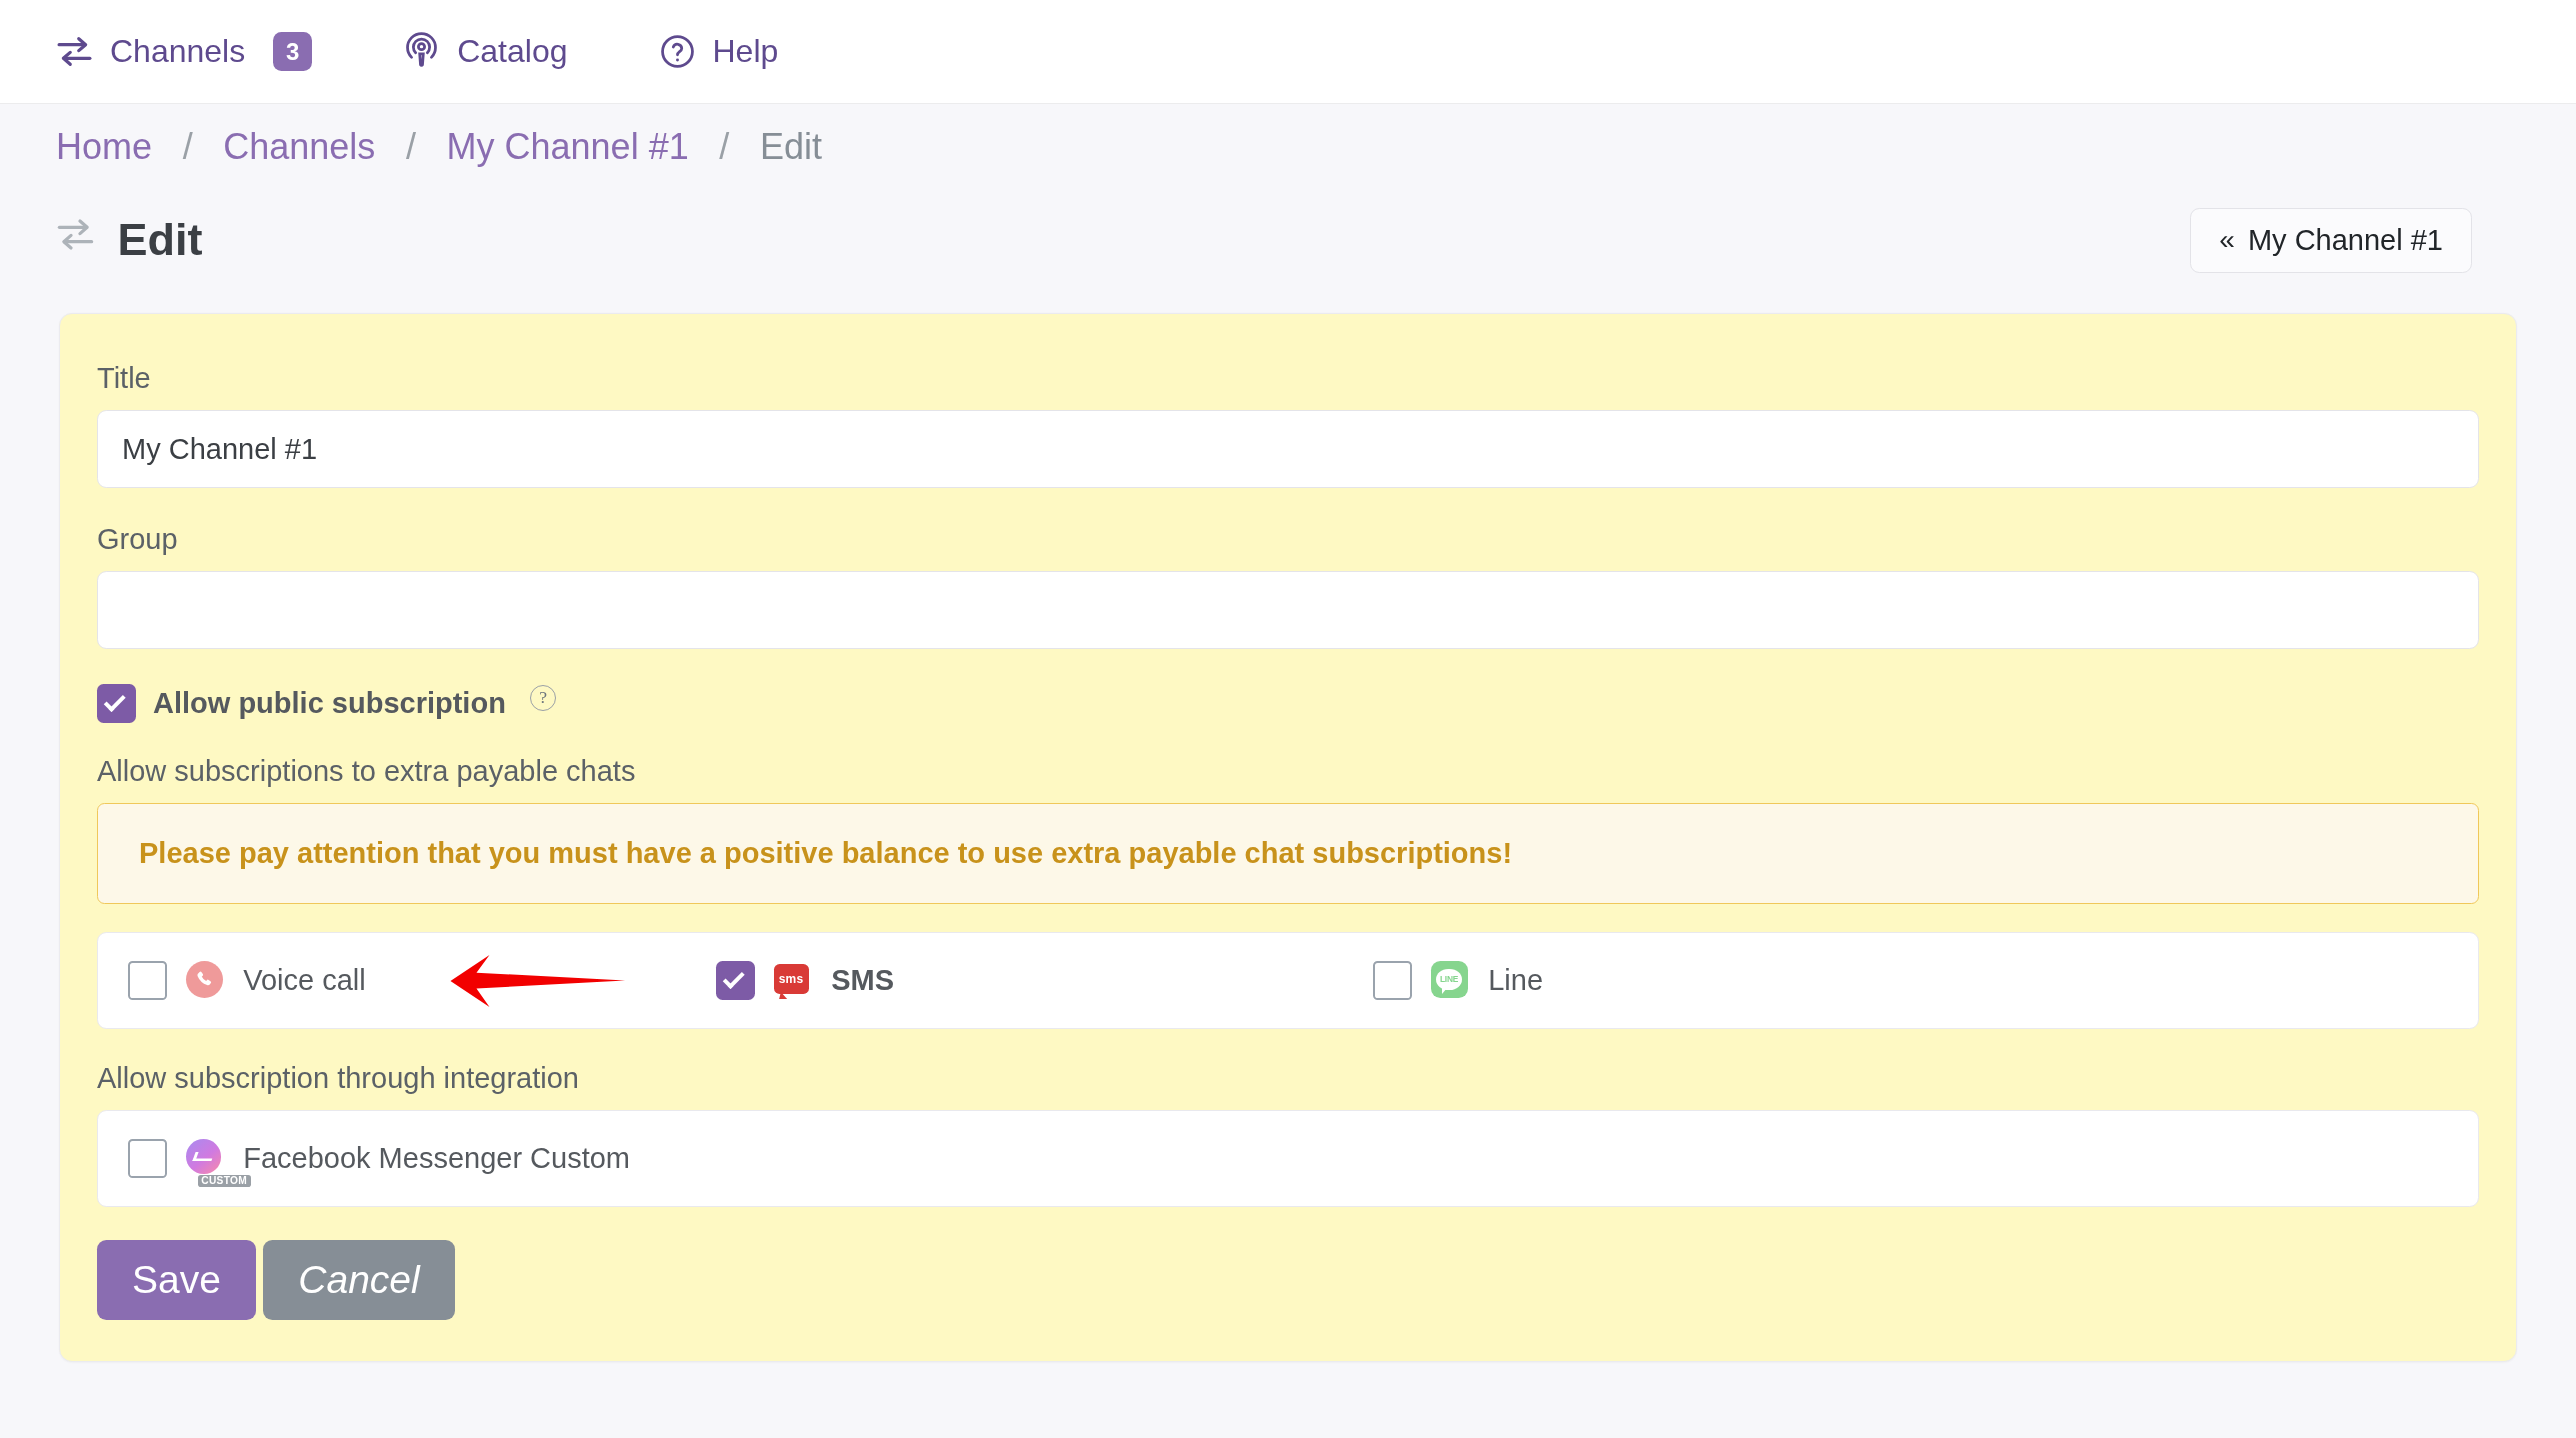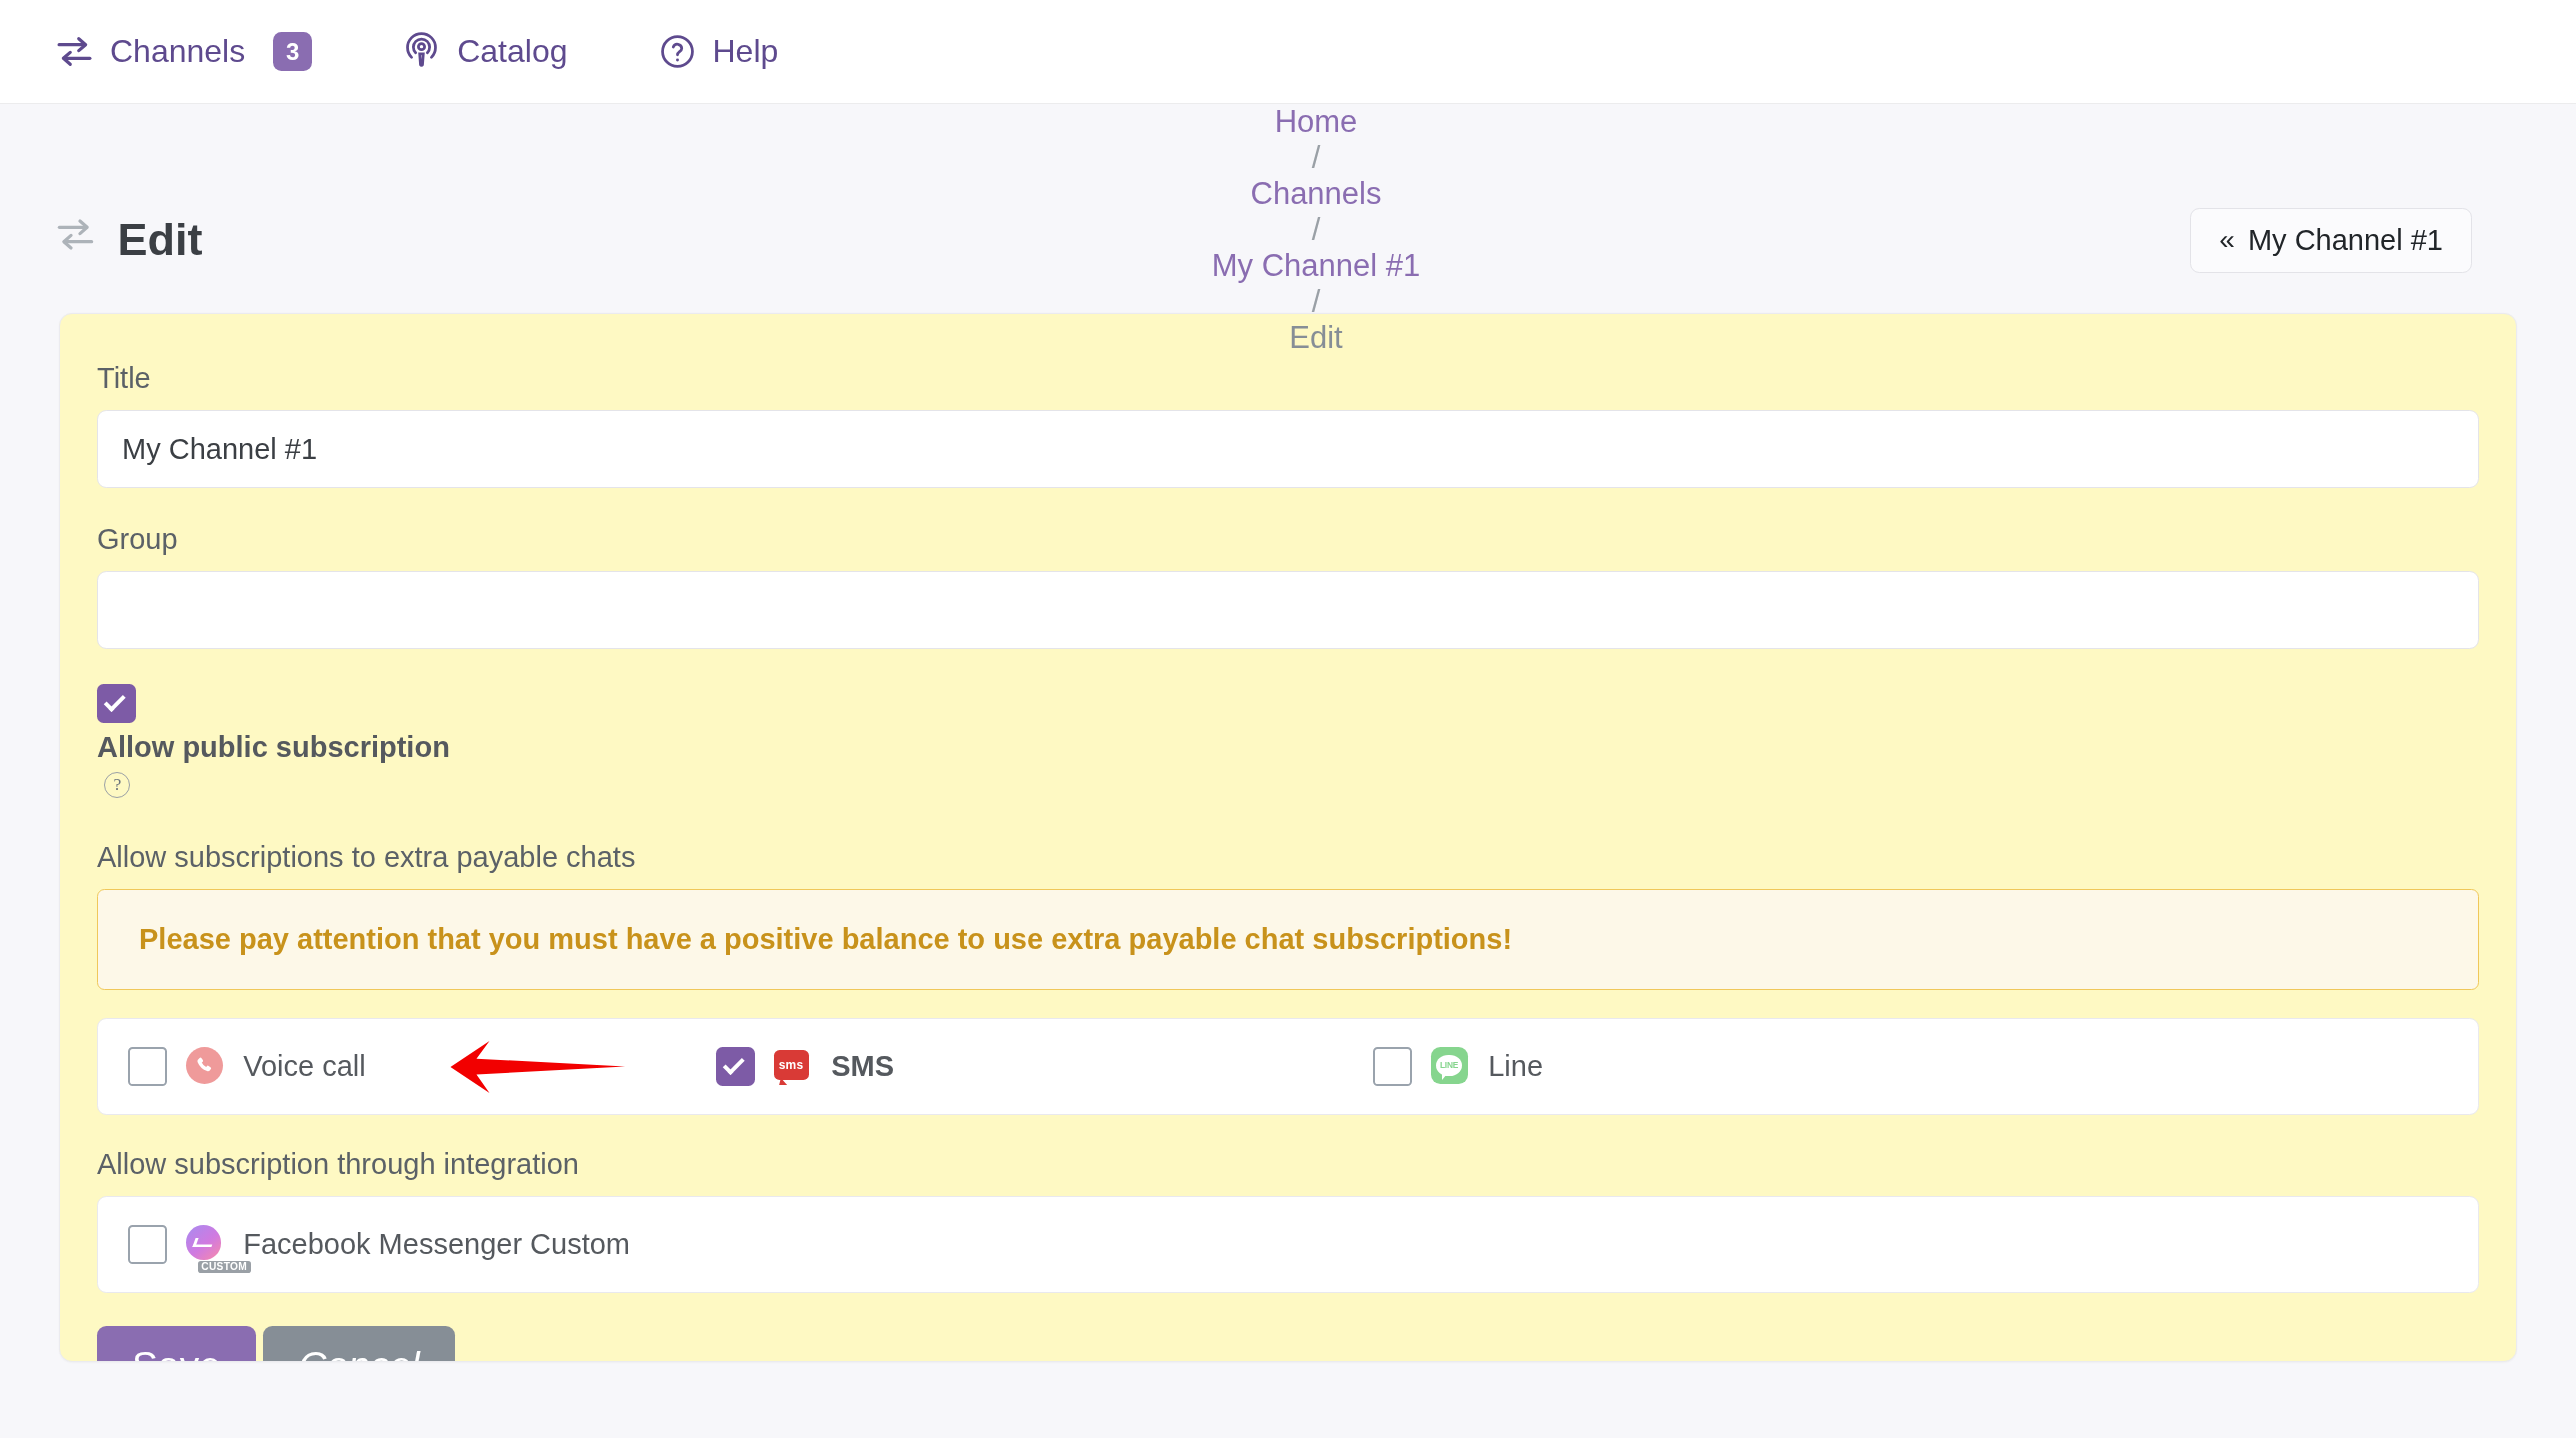--- a/index.html
+++ b/index.html
@@ -43,23 +43,22 @@
     margin-left: 13px;
     padding: 0 9.3px;
   }
 
   
   .crumbs {
     display: flex;
     align-items: center;
     padding: 0 0 0 56px;
     height: 85px;
-    font-size: 31px;
-    gap: 0;
-    flex-direction: column;
+    font-size: 36px;
+    gap: 12px;
   }
   .crumb { color: #8a6db1; cursor: pointer; }
   .crumb.current { color: #868e96; cursor: default; }
   .crumb-sep { color: #9aa0a6; margin: 0 18.6px; }
 
   
   .pagehead {
     display: flex;
     align-items: center;
     justify-content: space-between;
@@ -125,23 +124,22 @@
   .cb.checked { background: #7d5ba6; }
   .cb.unchecked { background: #ffffff; border: 2.8px solid #9aa3ad; border-radius: 4.6px; }
   .cb .tick {
     width: 20.4px; height: 11px;
     border-left: 4.6px solid #fff;
     border-bottom: 4.6px solid #fff;
     transform: rotate(-45deg) translate(0.9px,-2.8px);
   }
 
   .pubrow {
-    display: flex; gap: 8px;
+    display: flex; align-items: center; gap: 17px;
     margin: 13px 0 32px 0;
-    flex-direction: column;
   }
   .pubrow .lbl { font-size: 29px; color: #55595e; font-weight: 700; }
   .helpic {
     width: 26px; height: 26px; border-radius: 50%;
     border: 1.9px solid #9aa0a6; color: #6c757d;
     font-size: 17.6px; line-height: 22px; text-align: center;
     display: inline-block; margin-left: 7.4px; margin-bottom: 11px;
     cursor: pointer; font-family: "Liberation Serif", serif;
   }
 

